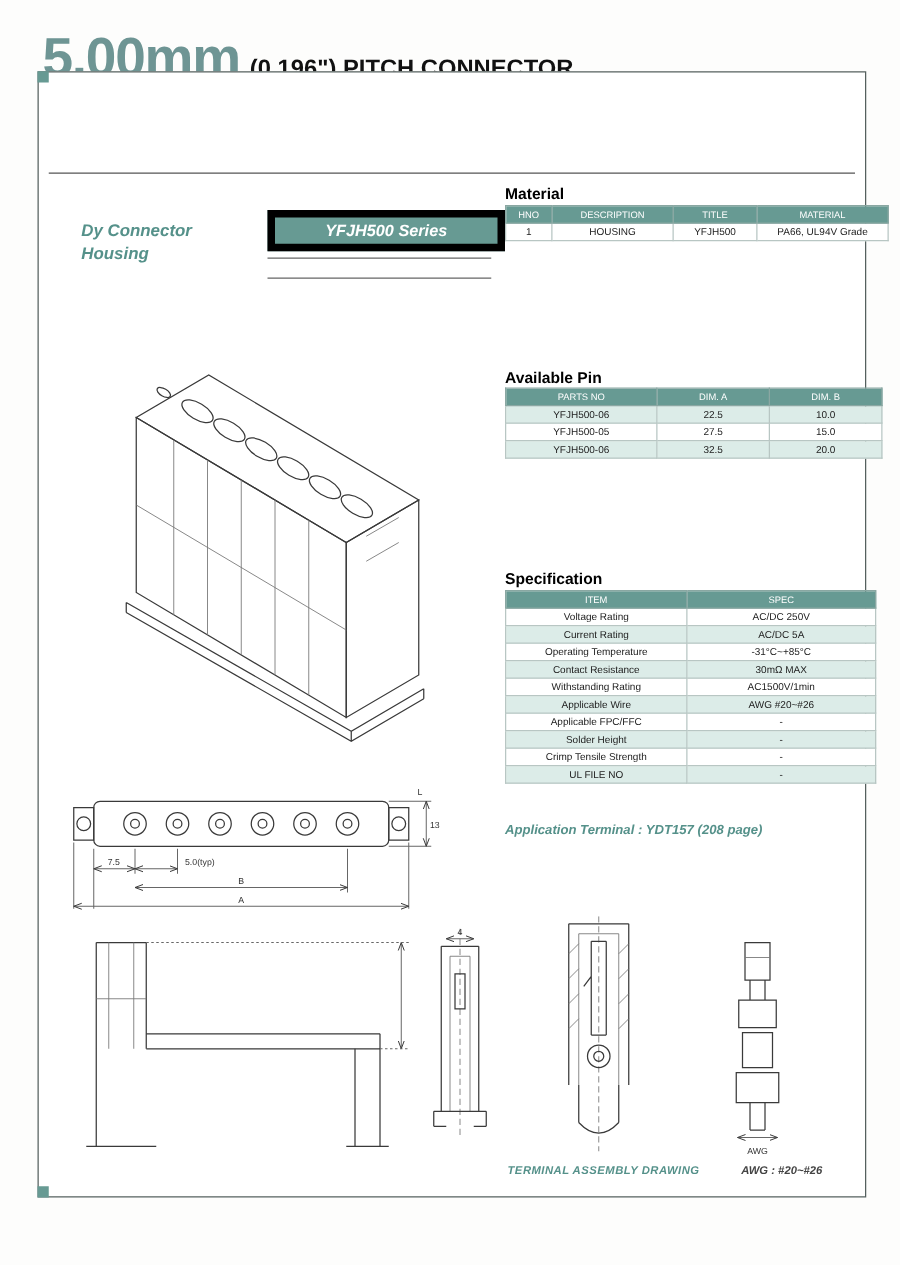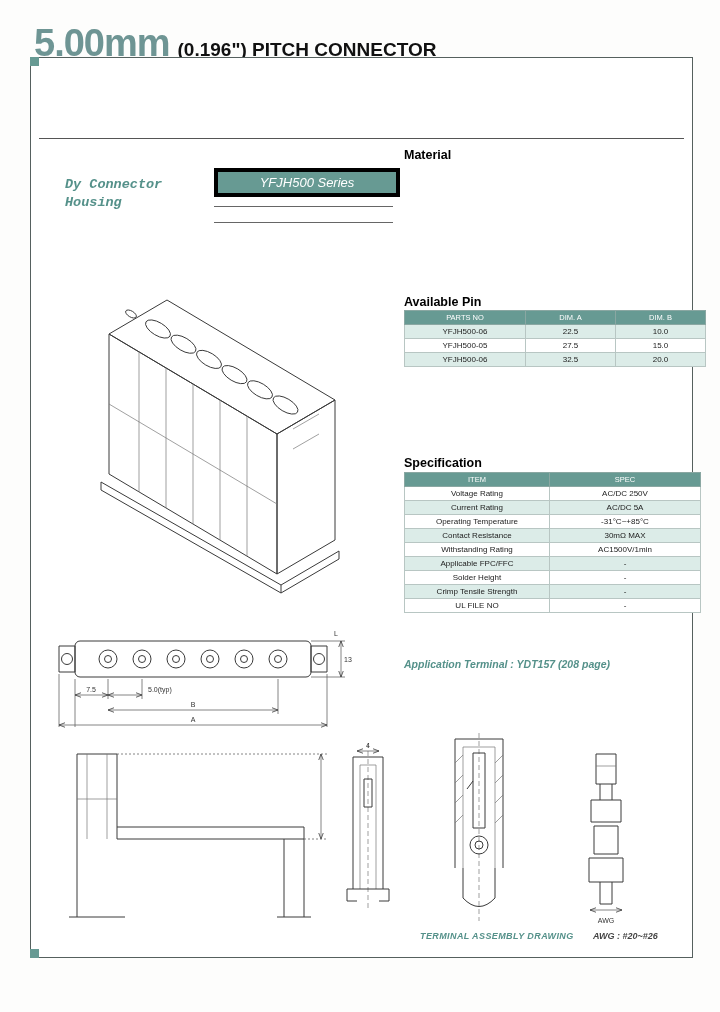--- a/index.html
+++ b/index.html
@@ -16,29 +16,29 @@
   }
   .frame{
     position:absolute;left:30px;top:57px;width:661px;height:899px;
     border:1px solid #55605e;background:#fff;
   }
   .corner{position:absolute;width:9px;height:9px;background:var(--teal);}
   .corner.tl{left:-1px;top:-1px;}
   .corner.bl{left:-1px;bottom:-1px;}
 
   .title-row{position:absolute;left:34px;top:22px;white-space:nowrap;}
-  .title-big{font-size:38px;font-weight:bold;color:var(--title);letter-spacing:-1px;}
+  .title-big{font-size:44px;font-weight:bold;color:var(--title);letter-spacing:-1px;}
   .title-rest{font-size:19px;font-weight:bold;color:#111;margin-left:8px;}
   .title-rule{position:absolute;left:8px;top:80px;width:645px;border-top:1px solid #555;}
 
   .product-label{position:absolute;left:34px;top:118px;color:var(--accent-text);
-    font-size:13.5px;font-weight:bold;font-style:italic;line-height:18px;font-family:Liberation Mono, monospace;}
+    font-size:13.5px;font-weight:bold;font-style:italic;line-height:18px;}
   .series-bar{position:absolute;left:183px;top:110px;width:178px;height:21px;
-    background:var(--teal);color:#fff;font-size:13px;font-style:italic;font-weight:normal;
-    text-align:center;line-height:21px;border:4px solid #000000;}
+    background:var(--teal);color:#fff;font-size:13px;font-style:italic;font-weight:bold;
+    text-align:center;line-height:21px;border:6px solid #000000;}
   .series-line{position:absolute;left:183px;width:179px;border-top:1px solid #666;}
   .series-line.l1{top:148px;}
   .series-line.l2{top:164px;}
 
   .sec-title{position:absolute;font-size:12.5px;font-weight:bold;color:#000;}
   .mat-title{left:373px;top:90px;}
   .pin-title{left:373px;top:237px;}
   .spec-title{left:373px;top:398px;}
 
   table.tbl{position:absolute;border-collapse:collapse;table-layout:fixed;}
@@ -54,21 +54,21 @@
   .pin tbody tr:nth-child(odd) td{background:var(--row-alt);}
   .spec{left:373px;top:414px;width:286px;}
   .spec th:nth-child(1){width:140px;} .spec th:nth-child(2){width:146px;}
   .spec td{text-align:left;}
   .spec tbody tr:nth-child(even) td{background:var(--row-alt);}
 
   .app-note{position:absolute;left:373px;top:600px;color:var(--accent-text);
     font-size:10.5px;font-weight:bold;font-style:italic;}
 
   .footer-left{position:absolute;left:375px;top:873px;color:var(--accent-text);
-    font-size:9px;font-weight:bold;font-style:italic;letter-spacing:.4px;margin-left:14px;}
+    font-size:9px;font-weight:bold;font-style:italic;letter-spacing:.4px;}
   .footer-right{position:absolute;left:562px;top:873px;color:#444;
     font-size:9px;font-weight:bold;font-style:italic;}
 
   svg.draw{position:absolute;}
   svg.draw *{vector-effect:non-scaling-stroke;}
   svg.draw path,svg.draw line,svg.draw rect,svg.draw circle,svg.draw ellipse,svg.draw polyline{
     fill:none;stroke:var(--line);stroke-width:1;}
   svg.draw text{font:7px "Liberation Sans",sans-serif;fill:#333;stroke:none;}
   svg.draw .dim{stroke:#666;stroke-width:.8;}
   svg.draw .thin{stroke:#777;stroke-width:.7;}
@@ -115,20 +115,38 @@
         <ellipse cx="112.5" cy="105.2" rx="14" ry="6.5" transform="rotate(30.8 112.5 105.2)"></ellipse>
         <ellipse cx="138" cy="120.4" rx="14" ry="6.5" transform="rotate(30.8 138 120.4)"></ellipse>
         <ellipse cx="163.5" cy="135.6" rx="14" ry="6.5" transform="rotate(30.8 163.5 135.6)"></ellipse>
         <ellipse cx="189" cy="150.8" rx="14" ry="6.5" transform="rotate(30.8 189 150.8)"></ellipse>
         <ellipse cx="214.5" cy="166" rx="14" ry="6.5" transform="rotate(30.8 214.5 166)"></ellipse>
         <ellipse cx="60" cy="75" rx="6" ry="3" transform="rotate(30.8 60 75)"></ellipse>
       </g>
     </svg>
 
     <div class="sec-title mat-title">Material</div>
+    <table class="tbl mat">
+        <thead>
+          <tr>
+            <th>HNO</th>
+            <th>DESCRIPTION</th>
+            <th>TITLE</th>
+            <th>MATERIAL</th>
+          </tr>
+        </thead>
+        <tbody>
+          <tr>
+            <td>1</td>
+            <td>HOUSING</td>
+            <td>YFJH500</td>
+            <td>PA66, UL94V Grade</td>
+          </tr>
+        </tbody>
+      </table>
 
     <div class="sec-title pin-title">Available Pin</div>
     <table class="tbl pin">
         <thead>
           <tr>
             <th>PARTS NO</th>
             <th>DIM. A</th>
             <th>DIM. B</th>
           </tr>
         </thead>
@@ -172,20 +190,24 @@
             <td>Operating Temperature</td>
             <td>-31°C~+85°C</td>
           </tr>
           <tr>
             <td>Contact Resistance</td>
             <td>30mΩ MAX</td>
           </tr>
           <tr>
             <td>Withstanding Rating</td>
             <td>AC1500V/1min</td>
+          </tr>
+          <tr>
+            <td>Applicable Wire</td>
+            <td>AWG #20~#26</td>
           </tr>
           <tr>
             <td>Applicable FPC/FFC</td>
             <td>-</td>
           </tr>
           <tr>
             <td>Solder Height</td>
             <td>-</td>
           </tr>
           <tr>

